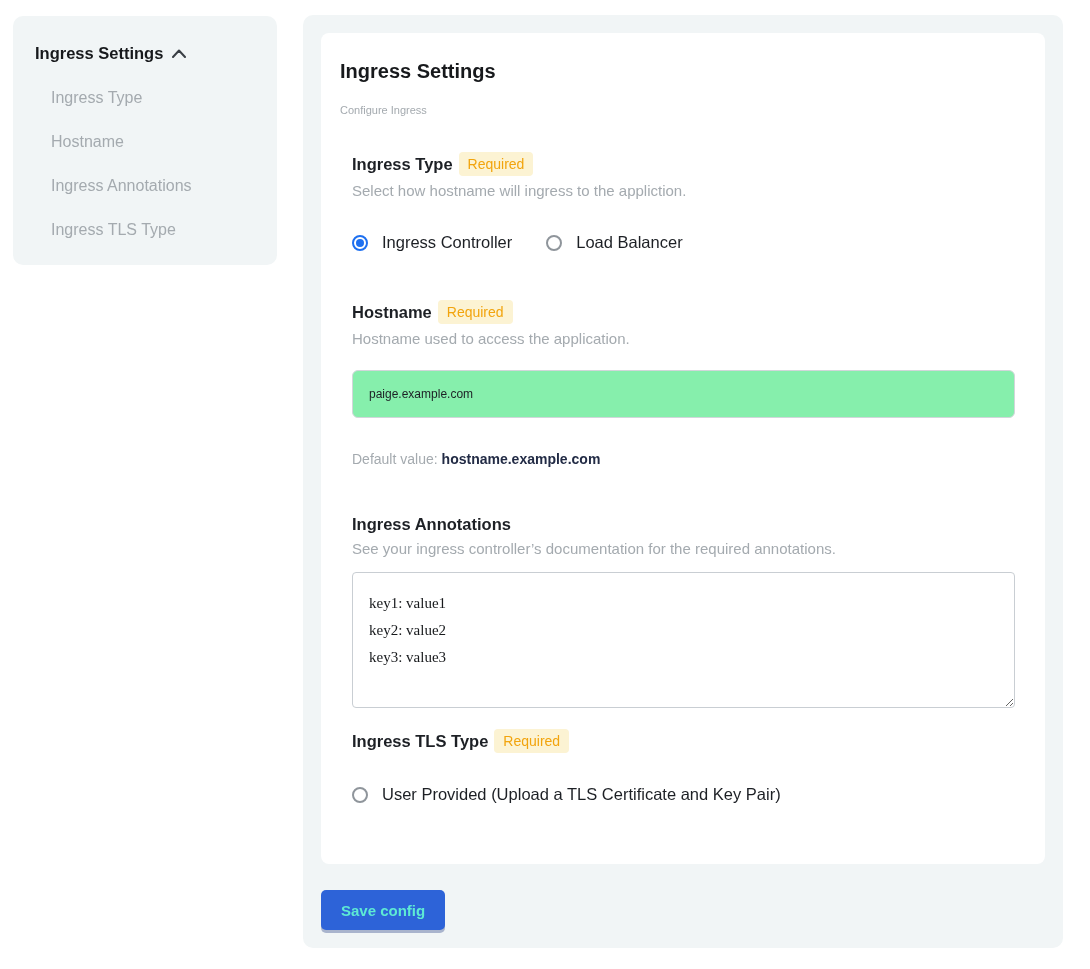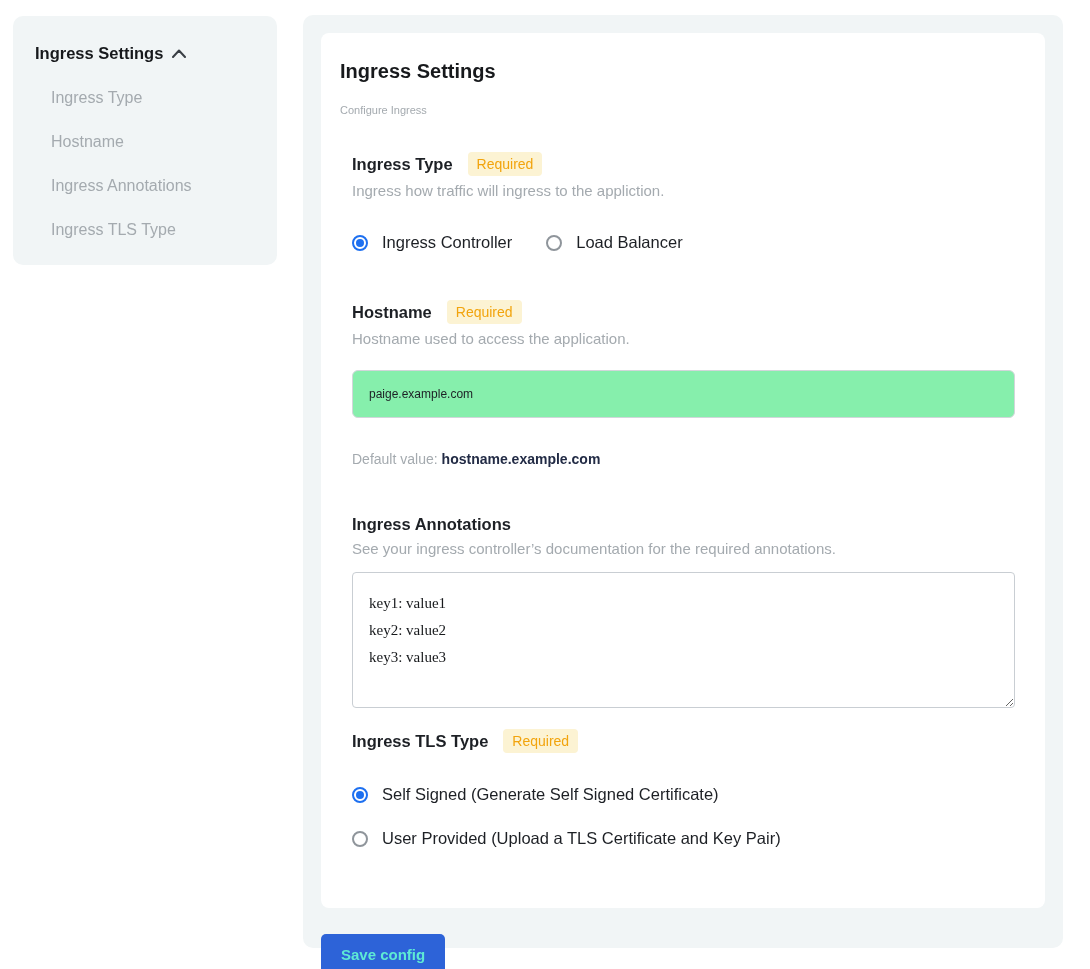--- a/index.html
+++ b/index.html
@@ -47,21 +47,21 @@
     width: 724px; min-height: 830px;
     padding: 27px 19px 60px 19px;
   }
   .card-title { font-size: 20px; font-weight: 700; color: #17191c; }
   .card-subtitle { margin-top: 21px; font-size: 11px; color: #a4aaaf; }
 
   .fields { margin-left: 12px; }
   .field-label-row { display: flex; align-items: center; }
   .field-label { font-size: 16.5px; font-weight: 600; color: #1d2025; }
   .badge {
-    margin-left: 15px;
+    margin-left: 6px;
     background: #fcf3d3; color: #f2a40d;
     font-size: 14px;
     padding: 4px 9px;
     border-radius: 4px;
   }
   .field-desc { margin-top: 6px; font-size: 15px; color: #a4aaaf; }
 
   .sec-ingress-type { margin-top: 36px; }
   .sec-hostname { margin-top: 48px; }
   .sec-annotations { margin-top: 48px; }
@@ -145,21 +145,21 @@
     <h1 class="card-title">Ingress Settings</h1>
     <p class="card-subtitle">Configure Ingress</p>
 
     <div class="fields">
 
       <div class="sec-ingress-type">
         <div class="field-label-row">
           <span class="field-label">Ingress Type</span>
           <span class="badge">Required</span>
         </div>
-        <p class="field-desc">Ingress how traffic will ingress to the appliction.</p>
+        <p class="field-desc">Select how hostname will ingress to the appliction.</p>
         <div class="radio-row">
           <label class="radio-option">
             <span class="radio checked"></span>
             <span>Ingress Controller</span>
           </label>
           <label class="radio-option">
             <span class="radio"></span>
             <span>Load Balancer</span>
           </label>
         </div>
@@ -187,24 +187,20 @@
 key3: value3</textarea>
       </div>
 
       <div class="sec-tls">
         <div class="field-label-row">
           <span class="field-label">Ingress TLS Type</span>
           <span class="badge">Required</span>
         </div>
         <div class="radio-stack">
           <label class="radio-option">
-            <span class="radio checked"></span>
-            <span>Self Signed (Generate Self Signed Certificate)</span>
-          </label>
-          <label class="radio-option">
             <span class="radio"></span>
             <span>User Provided (Upload a TLS Certificate and Key Pair)</span>
           </label>
         </div>
       </div>
 
     </div>
   </section>
 
   <button class="save-btn">Save config</button>

